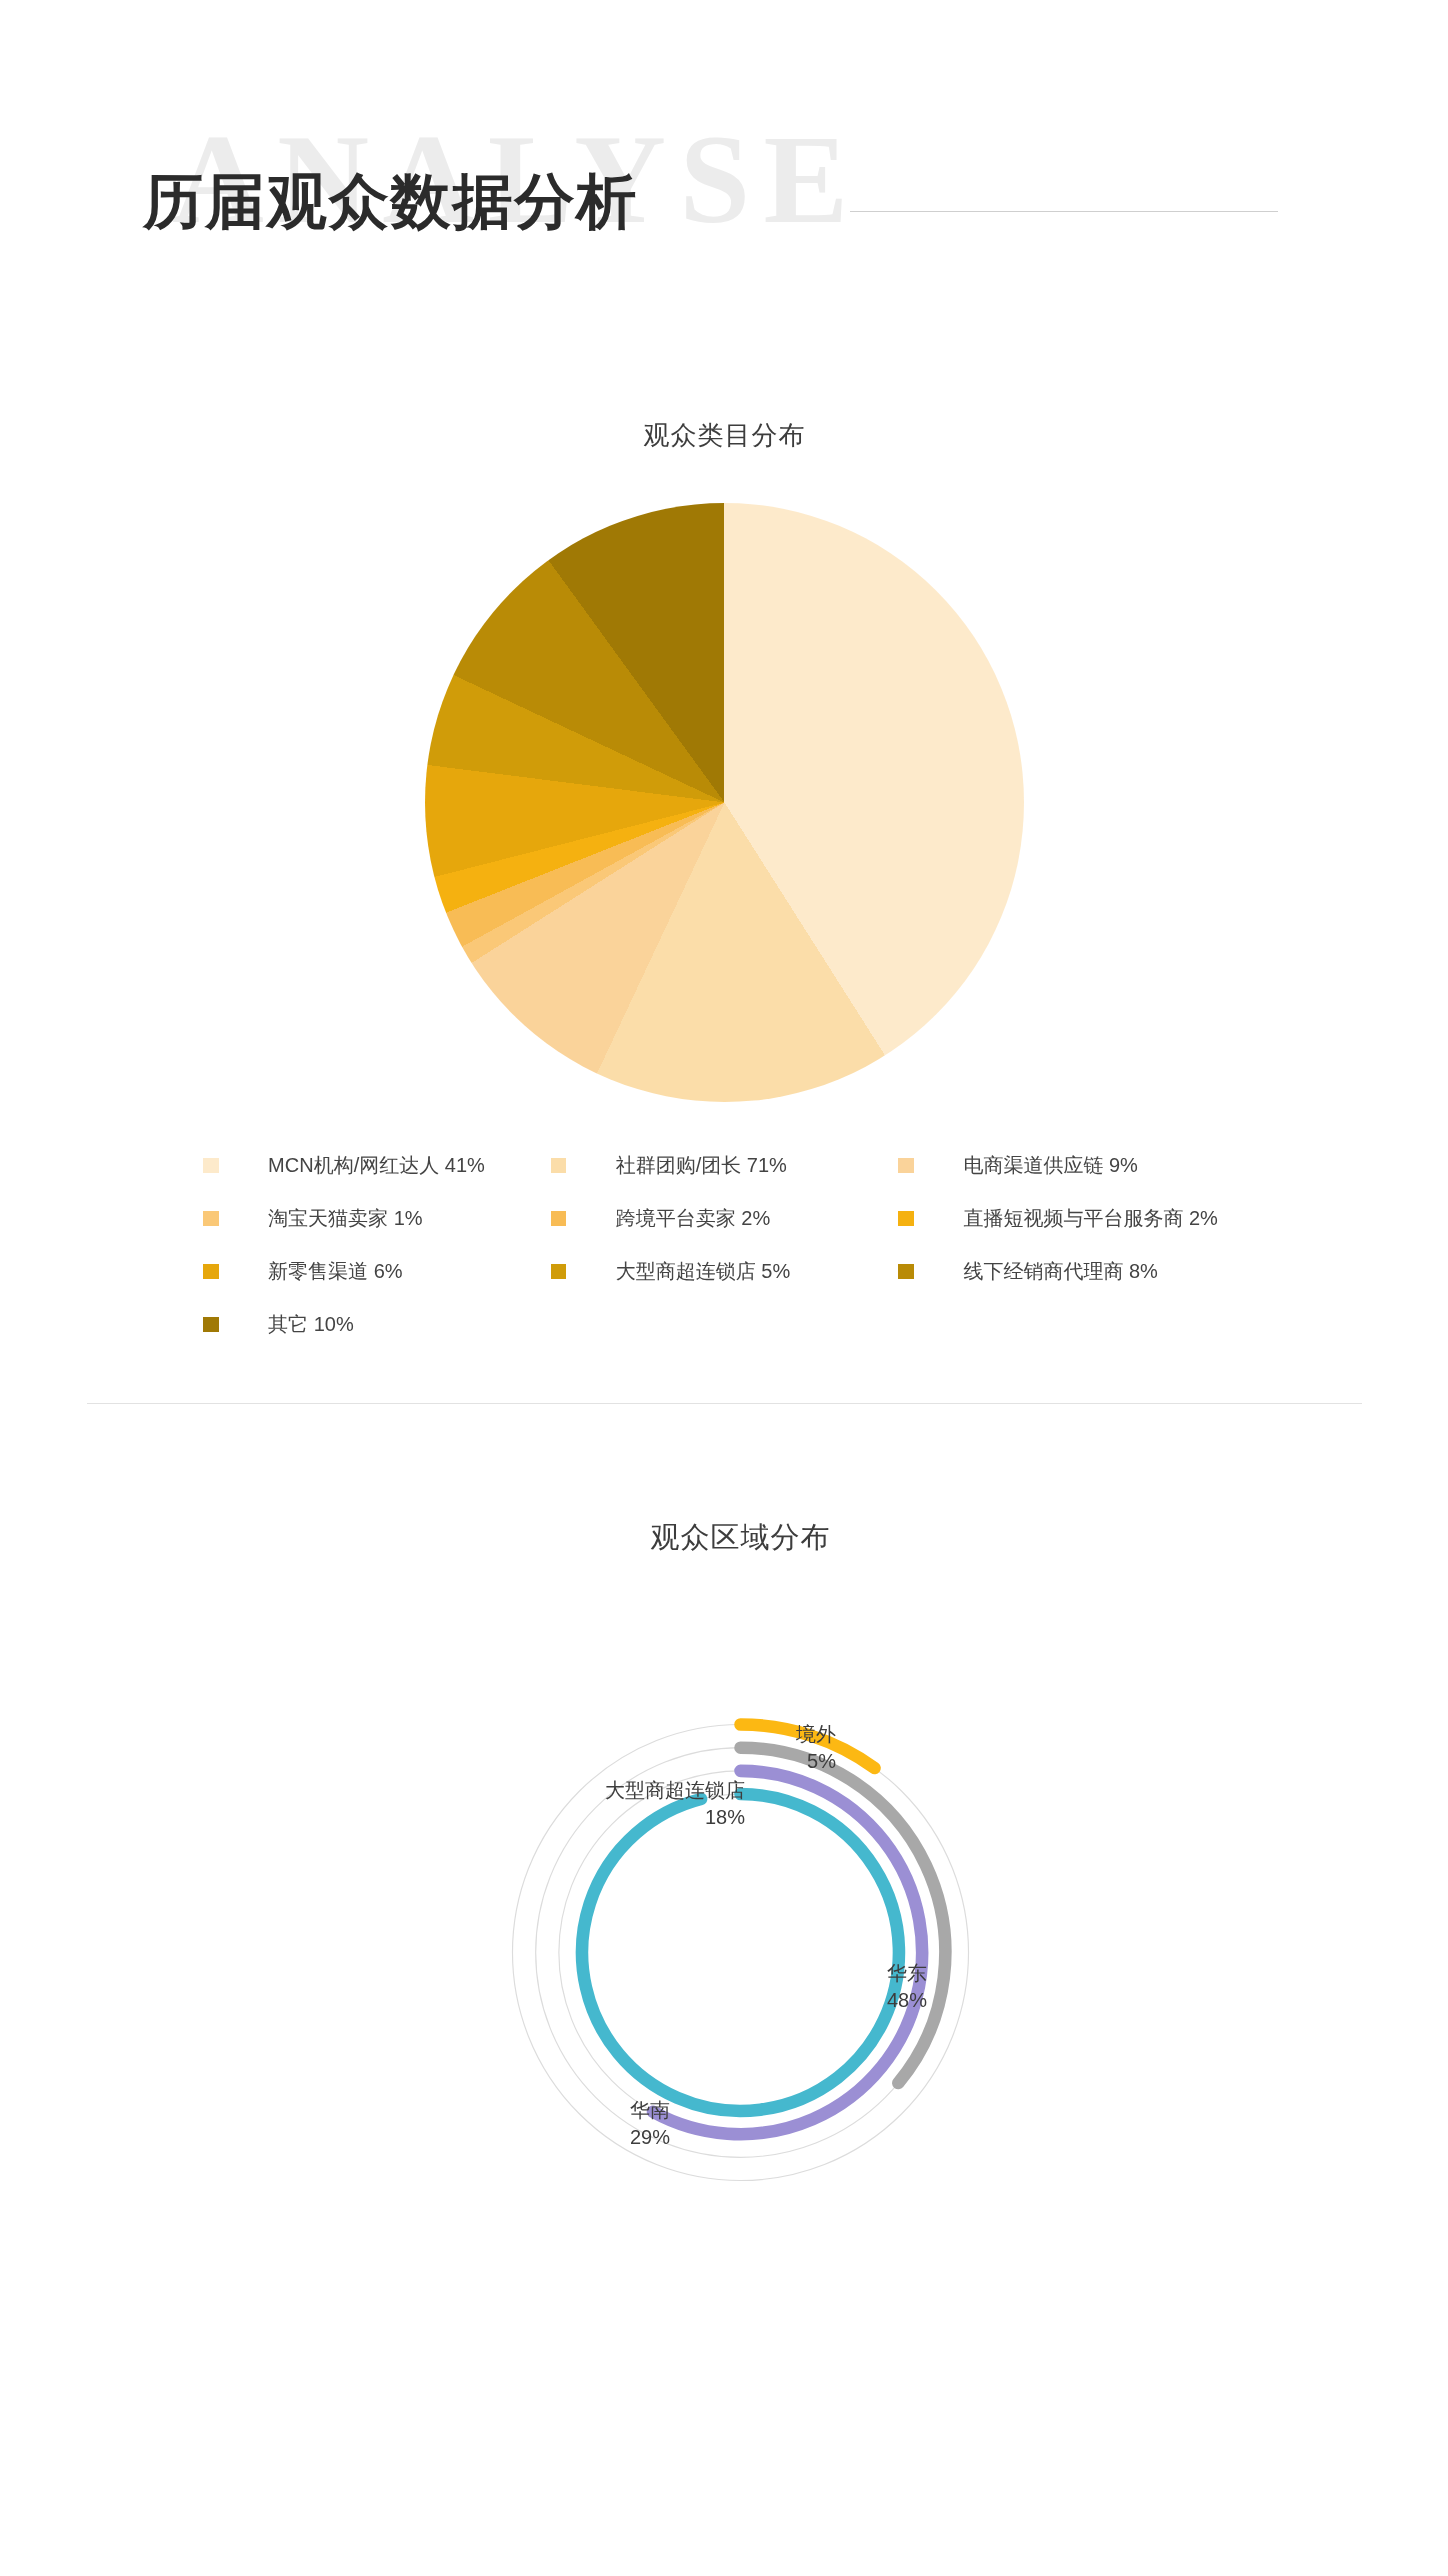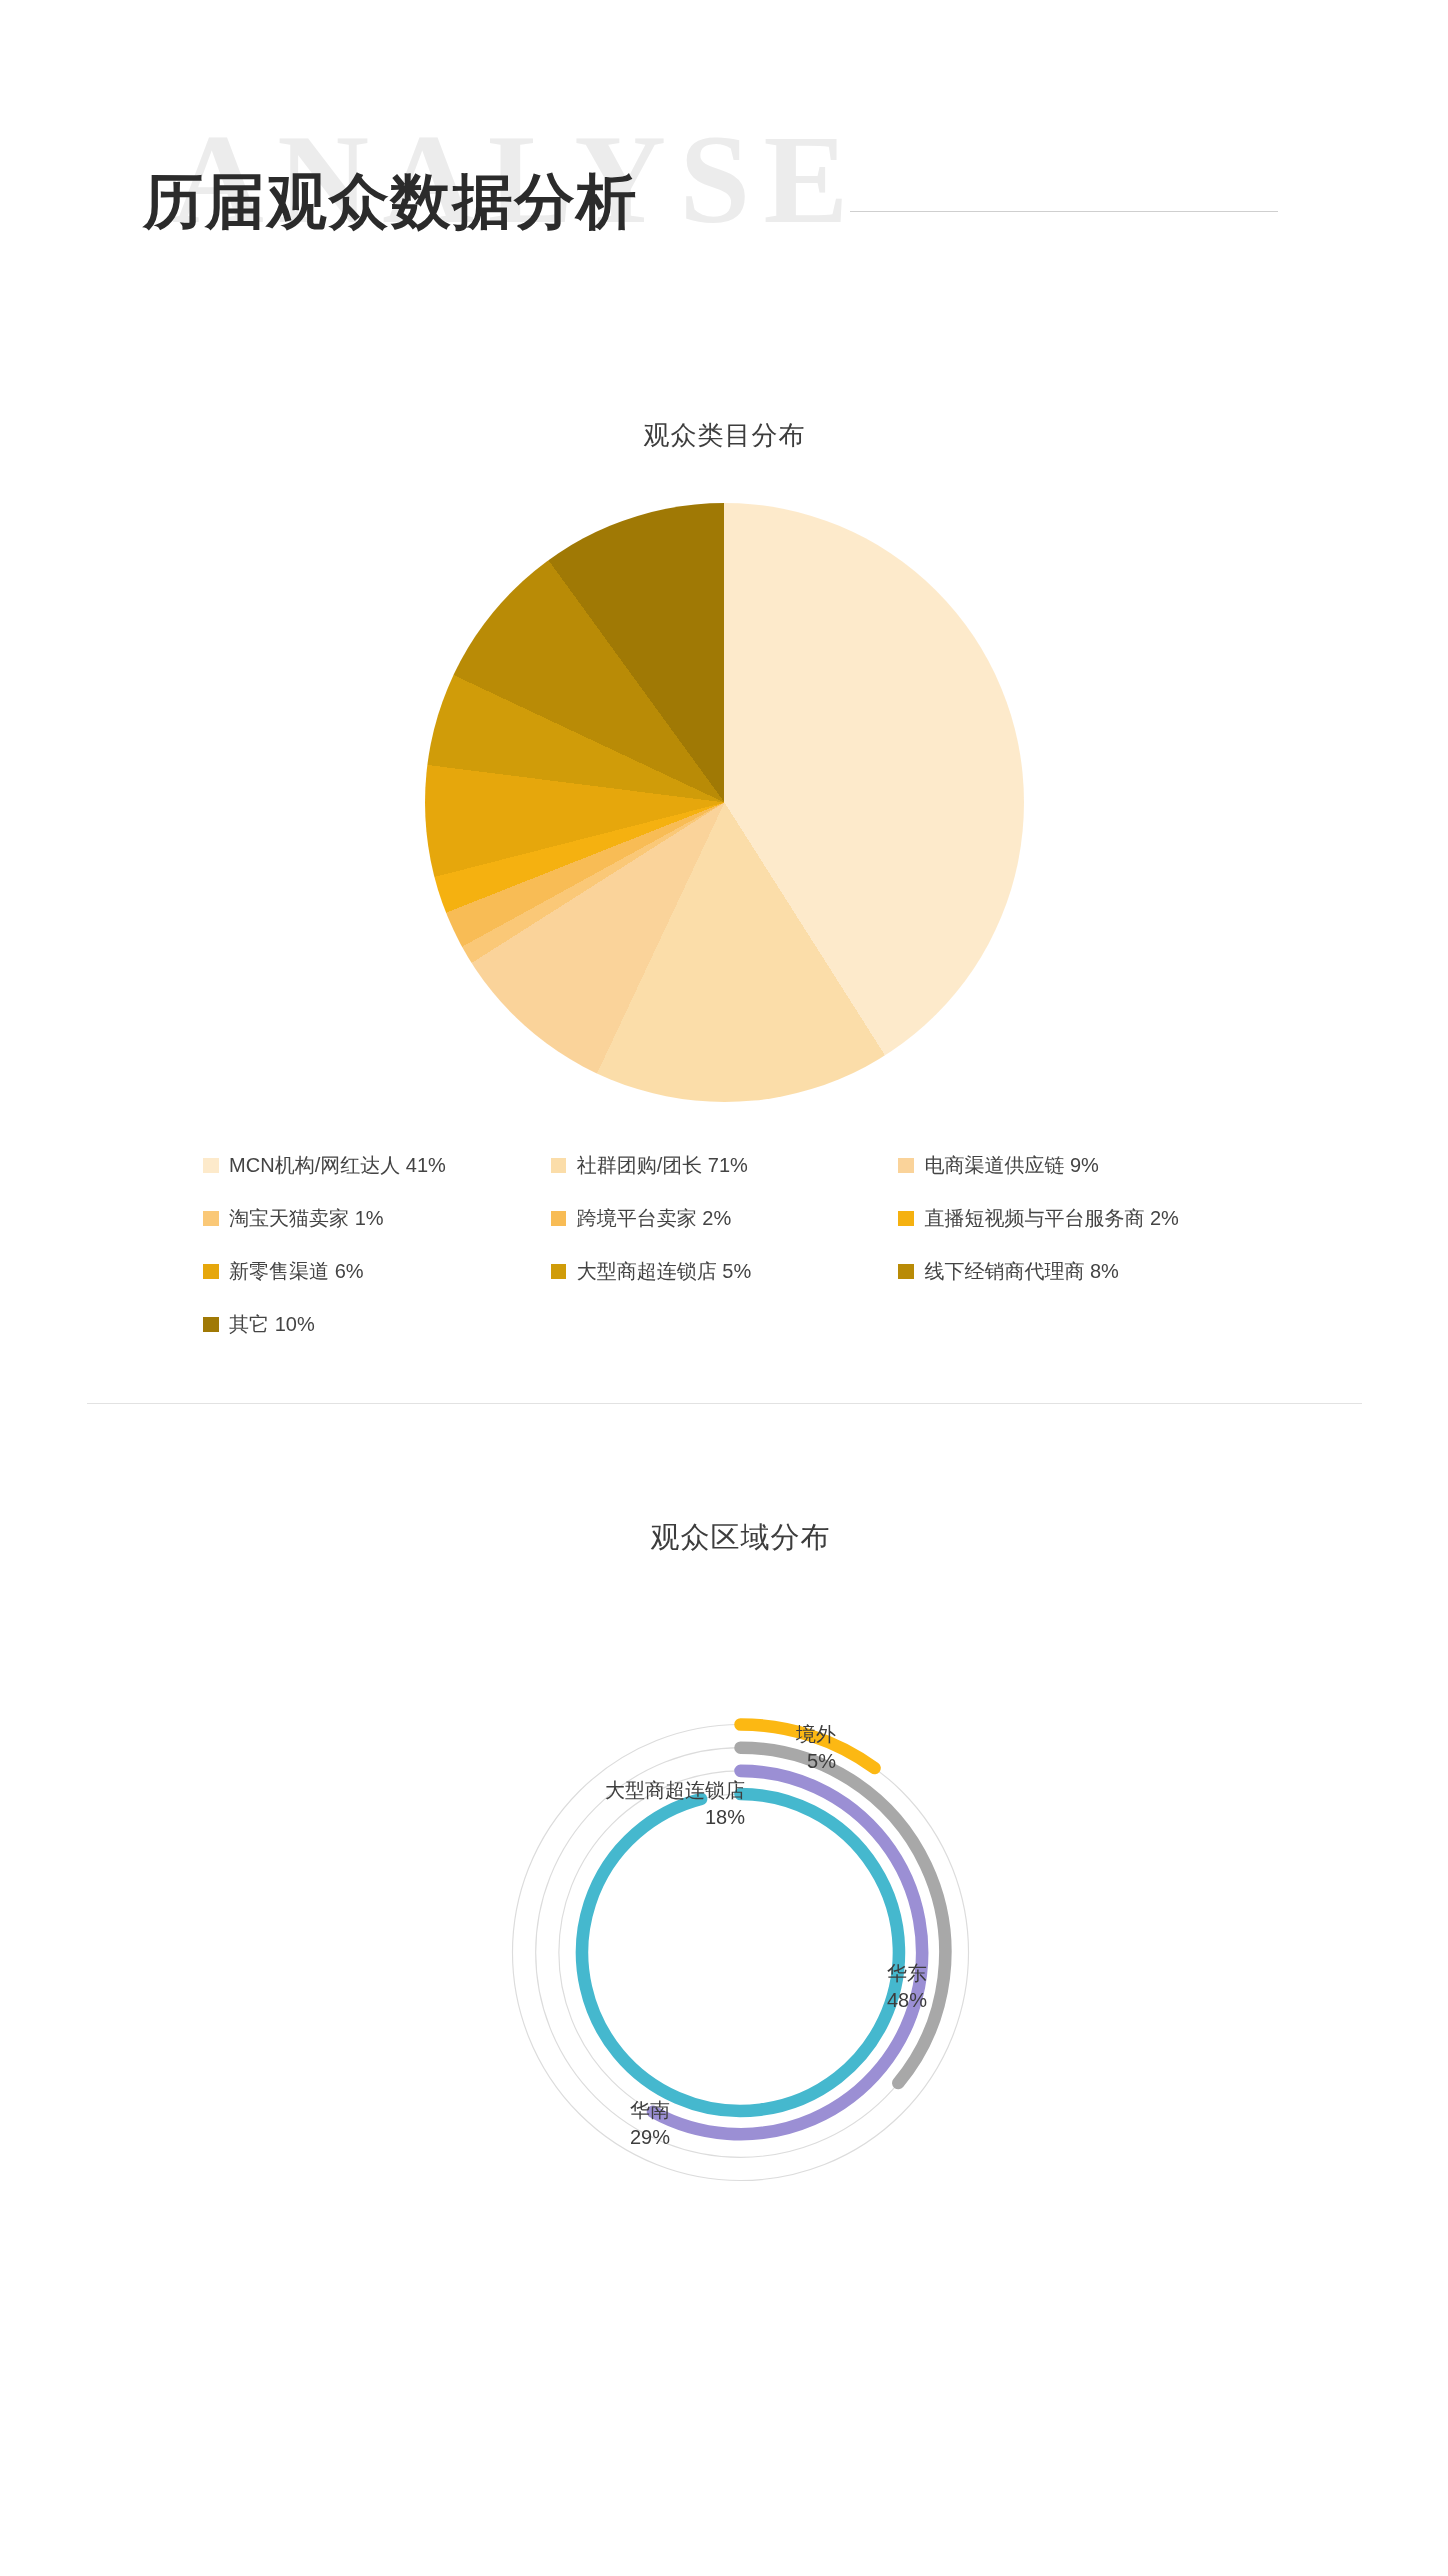--- a/index.html
+++ b/index.html
@@ -86,20 +86,21 @@
   }
   .legend-item {
     width: 33.333%;
     display: flex;
     align-items: center;
     font-size: 20px;
     color: #444;
     margin-bottom: 26px;
     box-sizing: border-box;
     padding-right: 5px;
+    gap: 39px;
   }
   .legend-swatch {
     width: 15.5px;
     height: 15.5px;
     margin-right: 10.6px;
     flex: 0 0 auto;
   }
   .legend-label {
     white-space: nowrap;
   }

